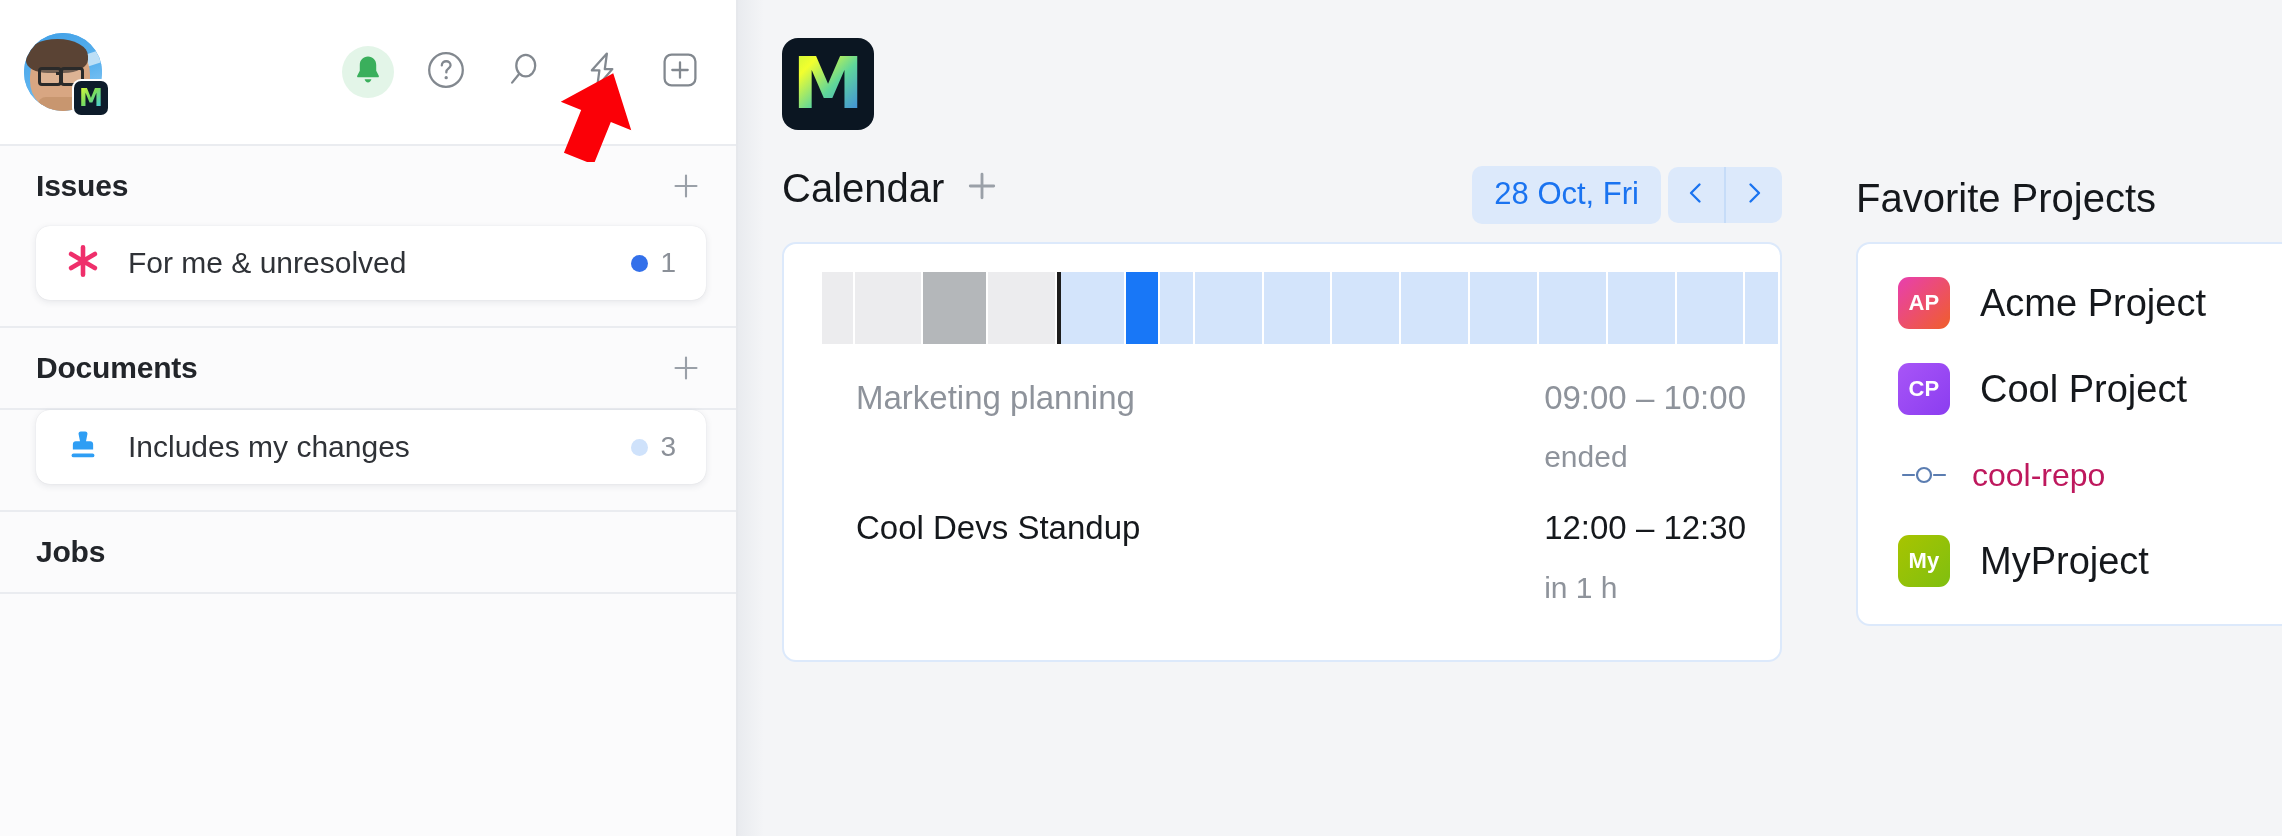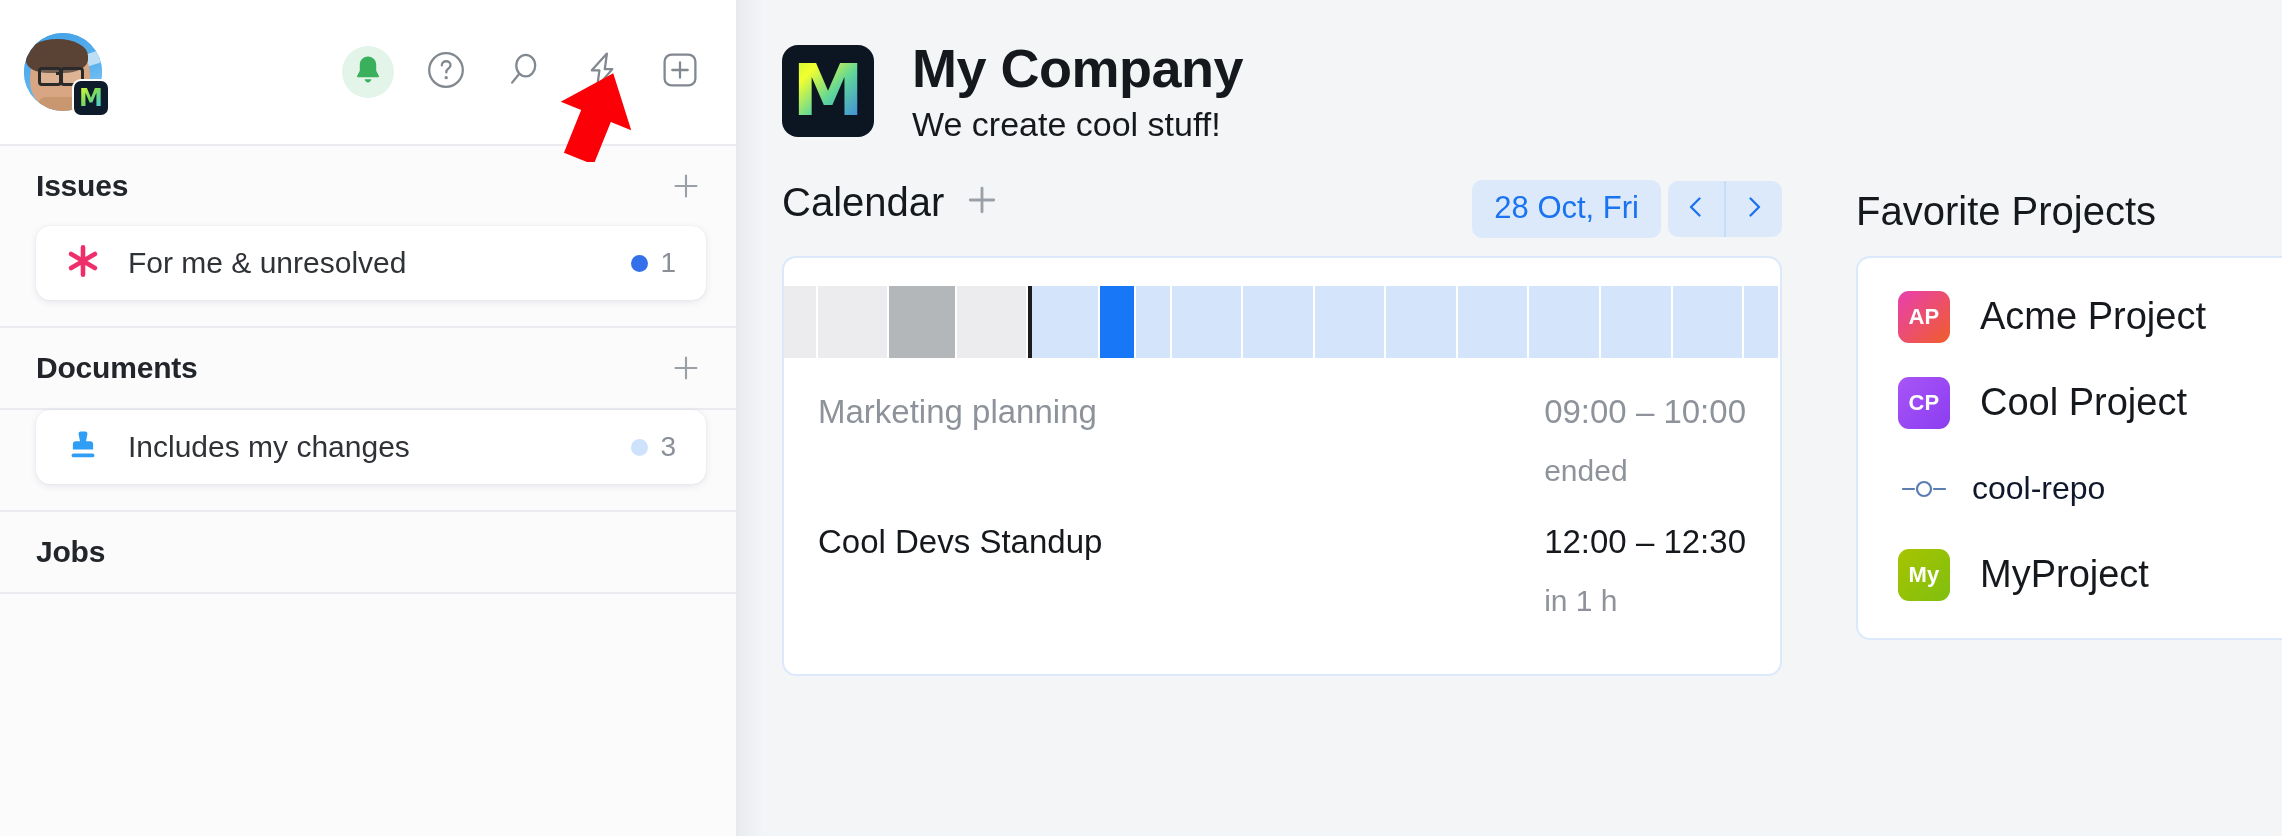--- a/index.html
+++ b/index.html
@@ -144,20 +144,21 @@
     width: 56px; height: 56px; display:flex;align-items:center;justify-content:center;
     cursor:pointer; color:#1a73f0;
   }
   .nav-sep { width:2px; background:#c6dcf8; }
 
   .cal-card {
     margin-top: 12px;
     background:#ffffff; border:2px solid #dce9fb; border-radius: 14px;
     width: 1000px; box-sizing:border-box; overflow:hidden;
     height: 420px;
+    padding-left: 38px;
   }
   .timeline { display:flex; height: 72px; width:100%; margin-top: 28px; }
   .tl-seg { height: 72px; border-right: 2px solid #ffffff; box-sizing:border-box;}
   .tl-now { width: 4px; background:#1d1d1d; border:none; }
 
   .ev-list { padding: 0 34px; }
   .ev {
     display:flex; align-items:flex-start; justify-content:space-between;
     padding: 36px 0 0 0;
   }
@@ -177,21 +178,21 @@
     min-height: 360px;
     width: 520px;
   }
   .fav-row { display:flex; align-items:center; height: 66px; padding-left: 40px; cursor:pointer;}
   .fav-ava {
     width: 52px; height:52px; border-radius:11px; flex:0 0 52px;
     display:flex; align-items:center; justify-content:center;
     color:#fff; font-size: 22px; font-weight:600; letter-spacing:.3px;
   }
   .fav-name { font-size: 38px; color:#15181c; margin-left: 30px; white-space:nowrap;}
-  .fav-row.repo .fav-name { font-size: 32px; color:#0f172a; margin-left: 22px;}
+  .fav-row.repo .fav-name { font-size: 32px; color:#be185d; margin-left: 22px;}
   .repo-icon { width: 52px; flex:0 0 52px; display:flex; align-items:center; justify-content:center;}
   .fav-gap { height: 20px; }
 
   
   .red-arrow { position:absolute; left: 548px; top: 66px; width: 96px; height: 96px; pointer-events:none; z-index: 50;}
 </style>
 </head>
 <body>
 
 <div class="app">
@@ -319,24 +320,20 @@
         <div class="sb-head-title">Jobs</div>
       </div>
     </div>
   </aside>
 
   <main class="main">
 
     <div class="company">
       <div class="company-logo">
         <span>M</span>
-      </div>
-      <div>
-        <div class="company-name">My Company</div>
-        <div class="company-tag">We create cool stuff!</div>
       </div>
     </div>
 
     <div class="panels">
 
       <section class="cal-col">
         <div class="cal-head">
           <div class="cal-title">Calendar</div>
           <div class="cal-add">
             <svg width="38" height="38" viewBox="0 0 24 24">

